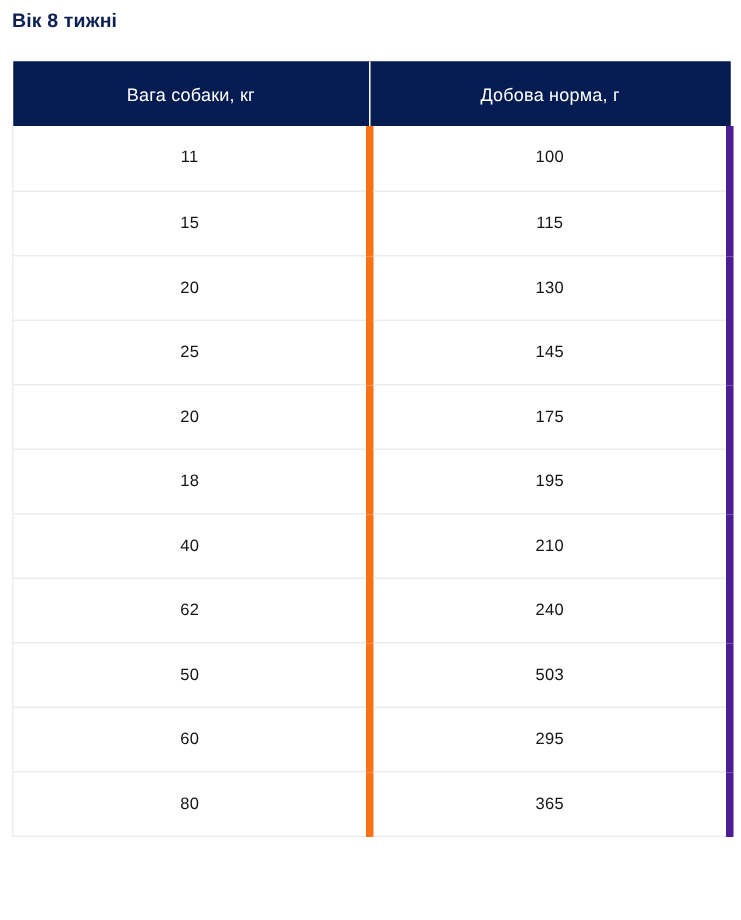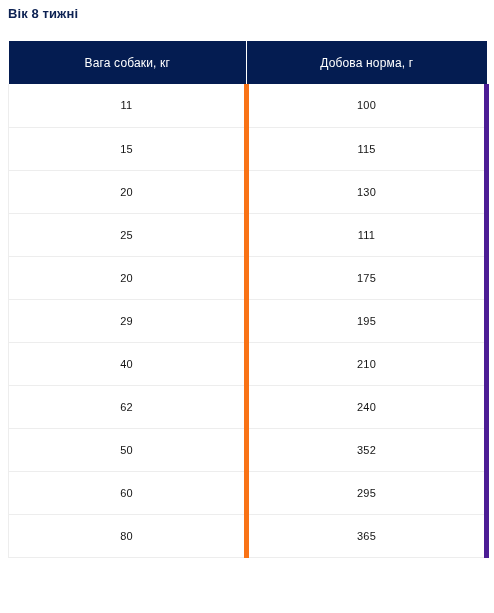--- a/index.html
+++ b/index.html
@@ -133,41 +133,41 @@
           <tr>
             <td class="cell-weight">15</td>
             <td class="cell-ration">115</td>
           </tr>
           <tr>
             <td class="cell-weight">20</td>
             <td class="cell-ration">130</td>
           </tr>
           <tr>
             <td class="cell-weight">25</td>
-            <td class="cell-ration">111</td>
+            <td class="cell-ration">145</td>
           </tr>
           <tr>
             <td class="cell-weight">20</td>
             <td class="cell-ration">175</td>
           </tr>
           <tr>
-            <td class="cell-weight">29</td>
+            <td class="cell-weight">18</td>
             <td class="cell-ration">195</td>
           </tr>
           <tr>
             <td class="cell-weight">40</td>
             <td class="cell-ration">210</td>
           </tr>
           <tr>
             <td class="cell-weight">62</td>
             <td class="cell-ration">240</td>
           </tr>
           <tr>
             <td class="cell-weight">50</td>
-            <td class="cell-ration">352</td>
+            <td class="cell-ration">503</td>
           </tr>
           <tr>
             <td class="cell-weight">60</td>
             <td class="cell-ration">295</td>
           </tr>
           <tr>
             <td class="cell-weight">80</td>
             <td class="cell-ration">365</td>
           </tr>
         </tbody>

